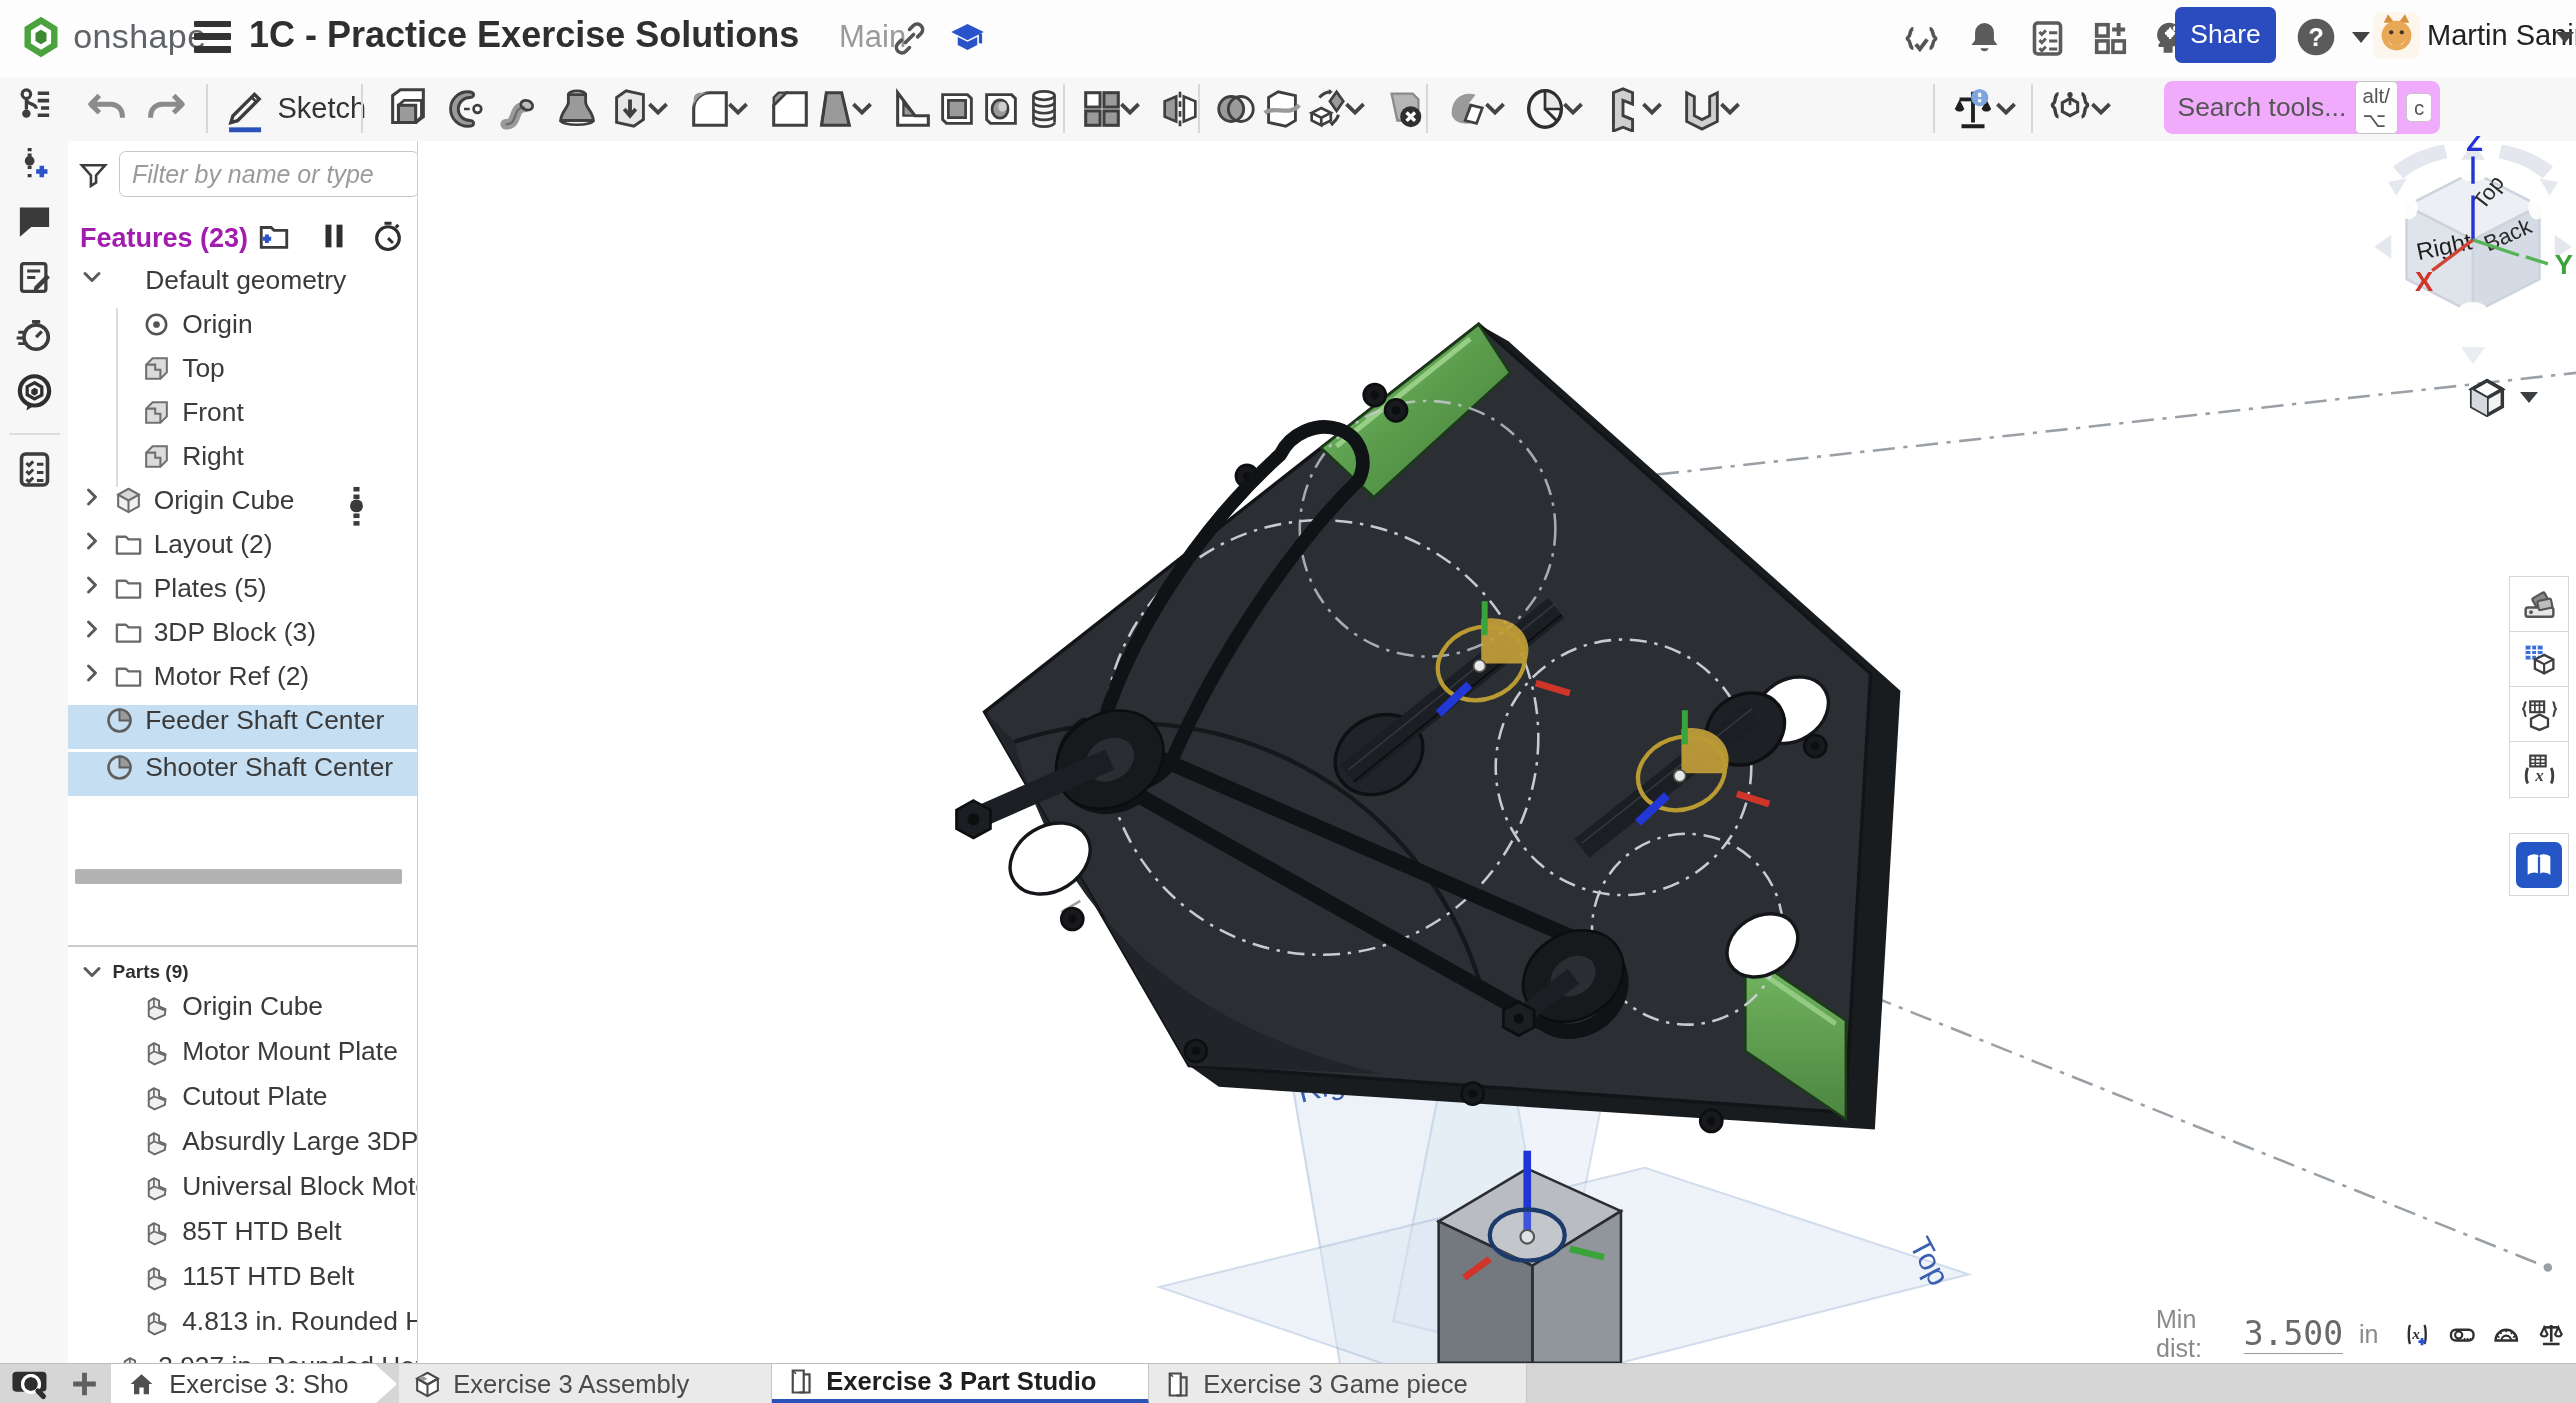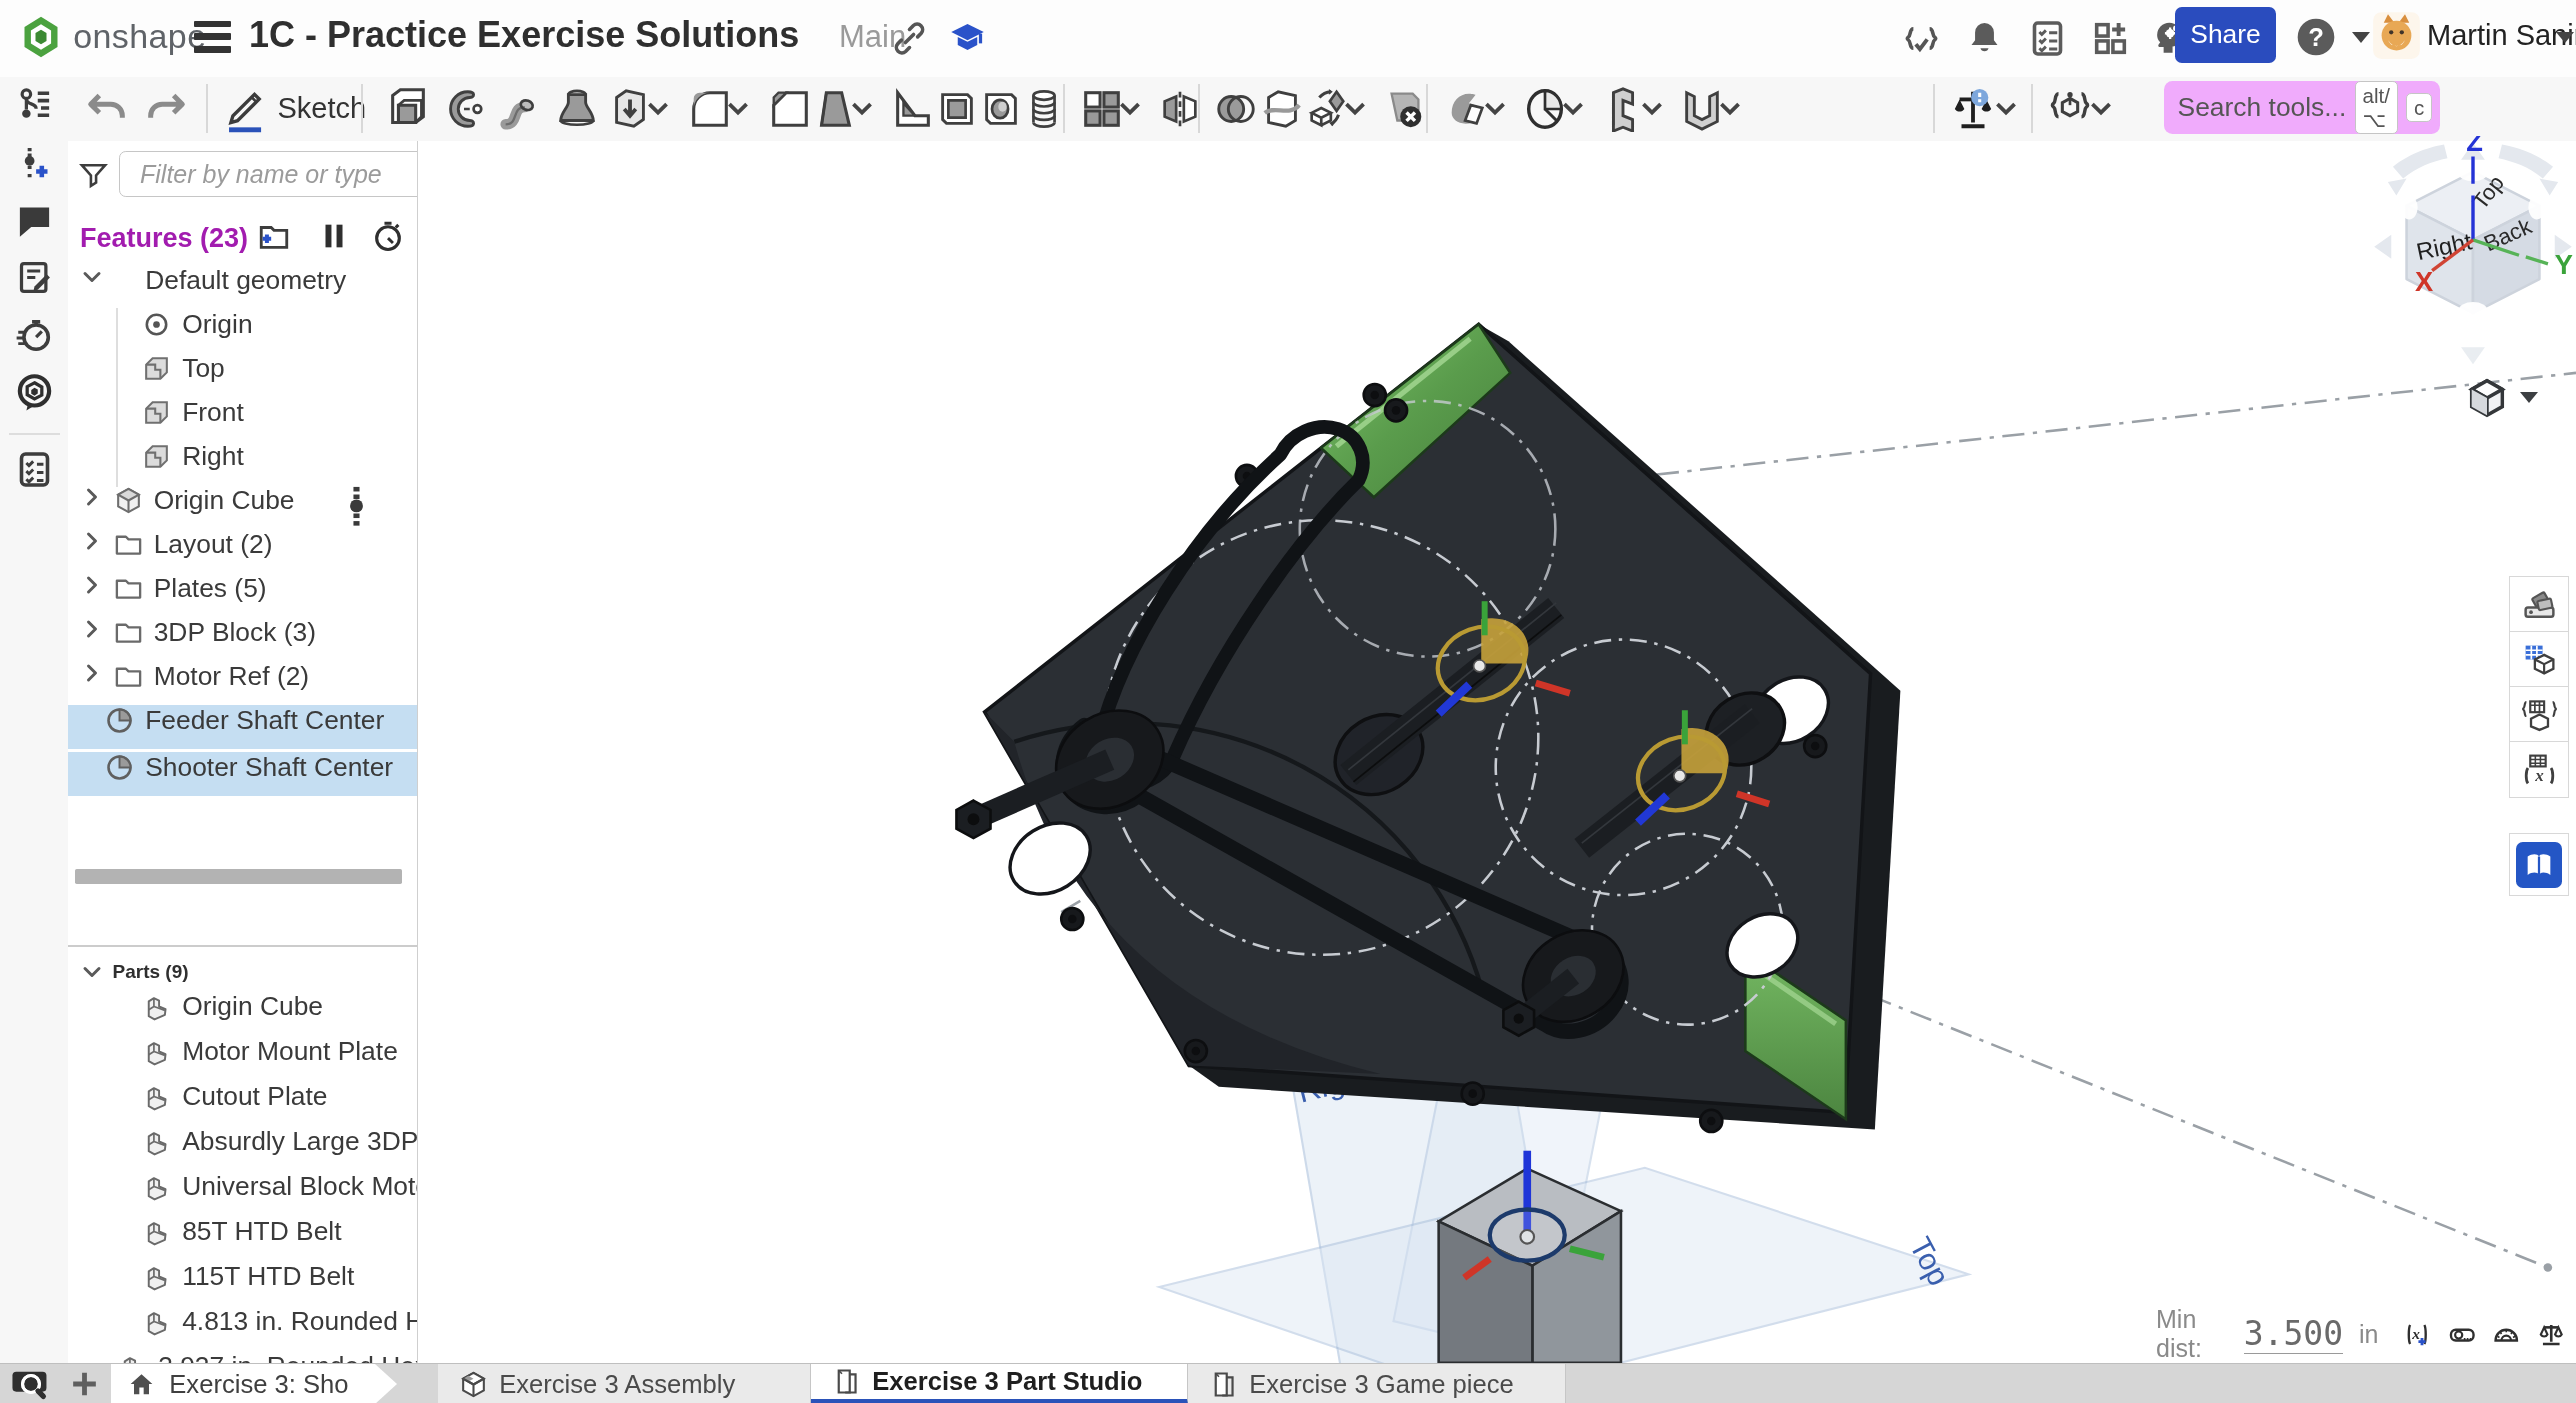--- a/index.html
+++ b/index.html
@@ -29,21 +29,21 @@
   .search-pill .txt{font-size:26.4px;color:#555;white-space:nowrap;}
   .kbd{background:#fff;border:1.7px solid #c5c5c5;border-radius:5.1px;font-size:20.5px;color:#555;padding:1.7px 6.8px;}
   
   .rail{position:absolute;left:0;top:77px;width:68px;height:1287px;background:#f7f7f7;}
   .rail .ri{position:absolute;left:14.5px;width:39px;height:39px;cursor:pointer;}
   .rail .rdiv{position:absolute;left:8.5px;width:51px;height:1.7px;background:#ddd;}
   
   .panel{position:absolute;left:68px;top:141px;width:349px;height:1222px;background:#fff;border-right:0.9px solid #cfcfcf;overflow:hidden;}
   .filter-row{position:absolute;left:0;top:8.5px;width:349px;height:51px;}
   .funnel{position:absolute;left:10.2px;top:10.2px;width:31px;height:31px;}
-  .filter-input{position:absolute;left:51px;top:1.7px;width:274px;height:44px;border:1.7px solid #c6c6c6;border-radius:6.8px;font-family:"Liberation Sans",sans-serif;font-style:italic;font-size:25px;color:#555;padding:0 20px;outline:none;}
+  .filter-input{position:absolute;left:51px;top:1.7px;width:274px;height:44px;border:1.7px solid #c6c6c6;border-radius:6.8px;font-family:"Liberation Sans",sans-serif;font-style:italic;font-size:25px;color:#555;padding:0 12px;outline:none;}
   .filter-input::placeholder{color:#9b9b9b;}
   .feat-head{position:absolute;left:12px;top:82px;font-size:27px;font-weight:700;color:#a21caf;}
   .fh-ico{position:absolute;top:78px;width:34px;height:34px;cursor:pointer;}
   .tree{position:absolute;left:0;top:124px;width:349px;}
   .trow{position:relative;height:44px;display:flex;align-items:flex-start;cursor:pointer;}
   .trow.sel{background:#c5def2;margin-bottom:2.6px;}
   .chev{width:24px;height:24px;flex:0 0 auto;}
   .ticon{width:31px;height:31px;flex:0 0 auto;}
   .tlabel{font-size:26.4px;color:#3a3a3a;margin-left:10.2px;white-space:nowrap;}
   .lv-g .chev{margin-left:12px;}
@@ -77,21 +77,21 @@
   .st-label{font-size:25px;color:#8a8a8a;}
   .st-value{font-family:"DejaVu Sans Mono",monospace;font-size:33px;color:#6a6a6a;border-bottom:1.7px solid #9a9a9a;cursor:text;}
   .st-unit{font-size:25px;color:#8a8a8a;margin-right:8.5px;}
   .st-ico{width:37px;height:37px;cursor:pointer;}
   
   .tabbar{position:absolute;left:0;top:1363px;width:2576px;height:40px;background:#d6d6d6;border-top:0.9px solid #bfbfbf;}
   .tb-search{position:absolute;left:8.5px;top:3.4px;width:44px;height:34px;cursor:pointer;}
   .tb-plus{position:absolute;left:66px;top:3.4px;width:37px;height:34px;cursor:pointer;}
   .hometab{position:absolute;left:111px;top:0;width:286px;height:40px;background:#fff;clip-path:polygon(0 0,calc(100% - 22px) 0,100% 50%,calc(100% - 22px) 100%,0 100%);display:flex;align-items:center;gap:12px;padding-left:15.3px;box-sizing:border-box;cursor:pointer;}
   .hometab .hlabel{font-size:25.6px;color:#3f3f3f;white-space:nowrap;overflow:hidden;width:179px;}
-  .dtab{position:absolute;top:0;height:40px;background:#eaeaea;border-right:0.9px solid #c6c6c6;display:flex;align-items:center;gap:10.2px;padding:0 20px;box-sizing:border-box;cursor:pointer;margin-left:39px;}
+  .dtab{position:absolute;top:0;height:40px;background:#eaeaea;border-right:0.9px solid #c6c6c6;display:flex;align-items:center;gap:10.2px;padding:0 13px;box-sizing:border-box;cursor:pointer;}
   .dtab .dlabel{font-size:25.6px;color:#4a4a4a;white-space:nowrap;}
   .dtab.active{background:#fff;border-bottom:5.1px solid #2a52b9;}
   .dtab.active .dlabel{color:#1f1f1f;font-weight:700;}
   .dtab .ticon{width:31px;height:31px;}
 </style>
 </head>
 <body>
 
 <div class="app">
 

